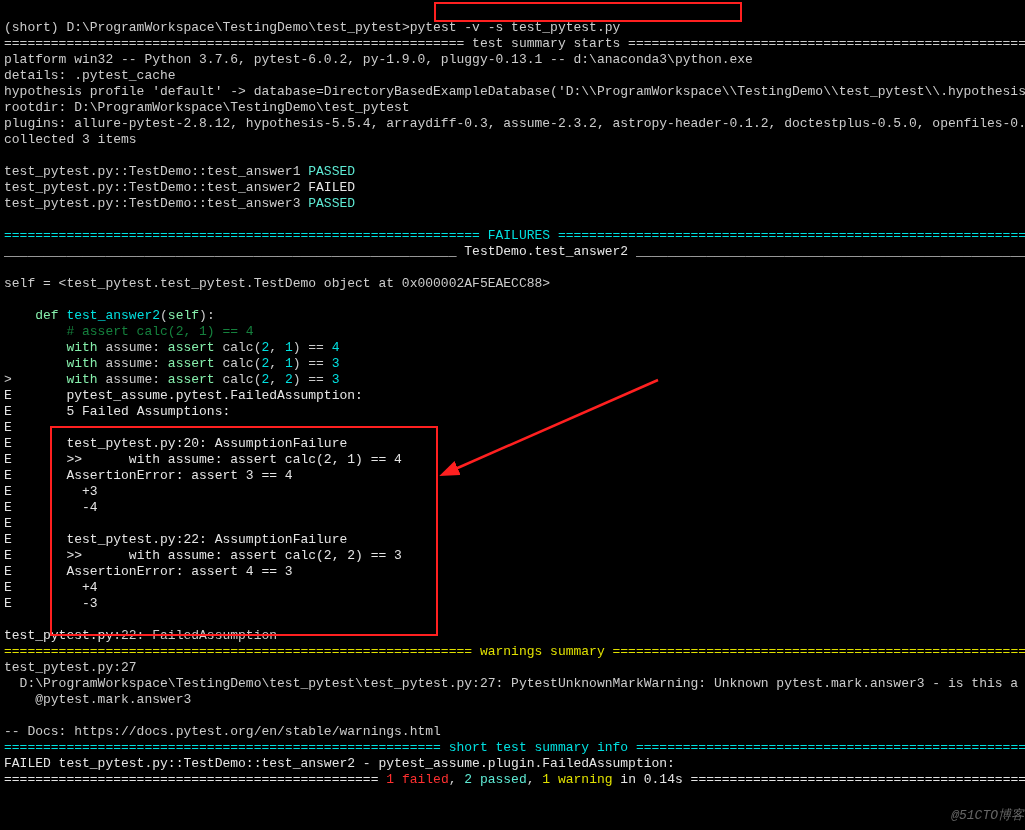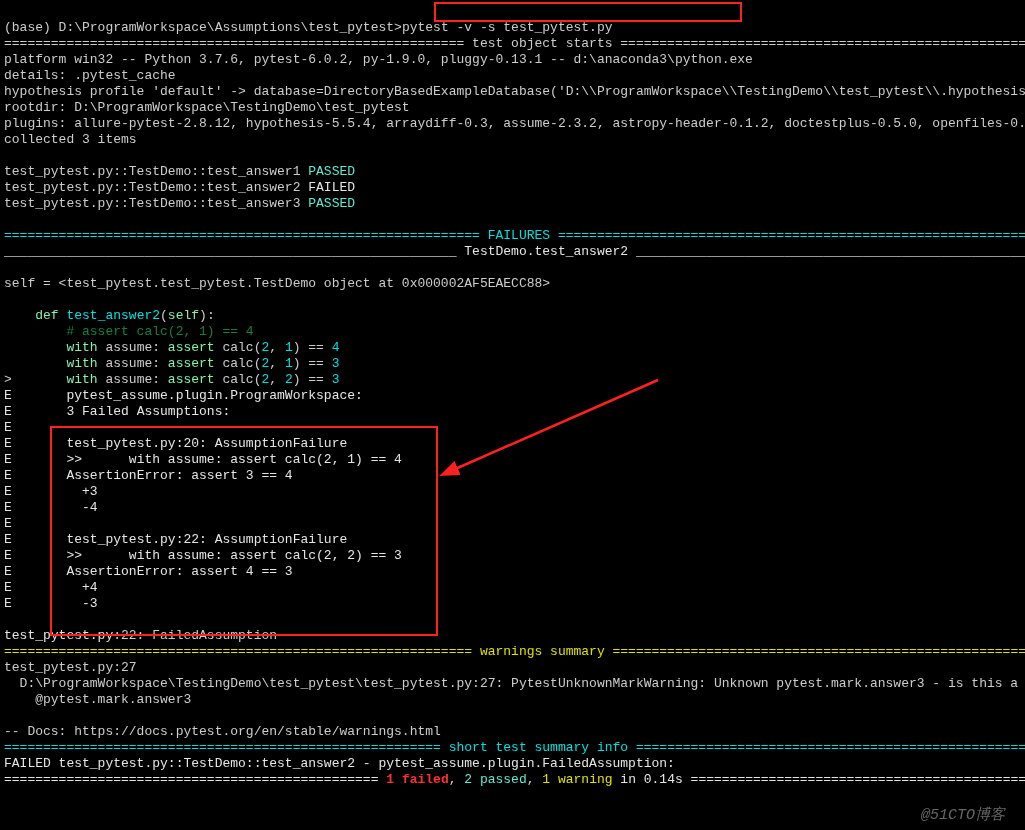--- a/index.html
+++ b/index.html
@@ -1,35 +1,35 @@
 <!DOCTYPE html>
 <html><head>
 <meta charset="utf-8">
 <style>
   html,body{margin:0;padding:0;background:#000;color:#ccc;font-family:Consolas,"Courier New",monospace;font-size:13px;line-height:16px;width:1025px;height:830px;overflow:hidden}
   .term{position:relative;padding:4px 4px 4px 4px;white-space:pre}
   .white{color:#ccc}
   .green{color:#5eead4}
   .red{color:#e5e5e5}
-  .bred{color:#ff3030;font-weight:bold}
+  .bred{color:#ff3030;font-weight:normal}
   .yellow{color:#e0e000}
   .cyan{color:#00e0e0}
   .blue{color:#86efac}
   .grey{color:#15803d}
-  .watermark{position:absolute;right:20px;bottom:6px;color:#666;font-size:15px;font-style:italic}
+  .watermark{position:absolute;right:1px;bottom:6px;color:#666;font-size:13px;font-style:italic}
   .redbox1{position:absolute;border:2px solid #ff2020;left:434px;top:2px;width:304px;height:16px;pointer-events:none}
   .redbox2{position:absolute;border:2px solid #ff2020;left:50px;top:426px;width:384px;height:206px;pointer-events:none}
   svg.arrow{position:absolute;left:438px;top:370px;pointer-events:none}
 </style>
 </head>
 <body>
 
 <div class="term">
-<span class="white">(base) D:\ProgramWorkspace\Assumptions\test_pytest</span><span class="white">&gt;pytest -v -s test_pytest.py</span>
-<span class="white">===========================================================</span><span class="white"> test object starts </span><span class="white">===========================================================</span>
+<span class="white">(short) D:\ProgramWorkspace\TestingDemo\test_pytest</span><span class="white">&gt;pytest -v -s test_pytest.py</span>
+<span class="white">===========================================================</span><span class="white"> test summary starts </span><span class="white">===========================================================</span>
 <span class="white">platform win32 -- Python 3.7.6, pytest-6.0.2, py-1.9.0, pluggy-0.13.1 -- d:\anaconda3\python.exe</span>
 <span class="white">details: .pytest_cache</span>
 <span class="white">hypothesis profile 'default' -&gt; database=DirectoryBasedExampleDatabase('D:\\ProgramWorkspace\\TestingDemo\\test_pytest\\.hypothesis\\examples')</span>
 <span class="white">rootdir: D:\ProgramWorkspace\TestingDemo\test_pytest</span>
 <span class="white">plugins: allure-pytest-2.8.12, hypothesis-5.5.4, arraydiff-0.3, assume-2.3.2, astropy-header-0.1.2, doctestplus-0.5.0, openfiles-0.4.0, remotedata-0.3.2, rerunfailures-9.1</span>
 <span class="white">collected 3 items</span>
 
 <span class="white">test_pytest.py::TestDemo::test_answer1 </span><span class="green">PASSED</span>
 <span class="white">test_pytest.py::TestDemo::test_answer2 </span><span class="red">FAILED</span>
 <span class="white">test_pytest.py::TestDemo::test_answer3 </span><span class="green">PASSED</span>
@@ -37,22 +37,22 @@
 <span class="cyan">=============================================================</span><span class="cyan"> FAILURES </span><span class="cyan">=============================================================</span>
 <span class="red">__________________________________________________________</span><span class="red"> TestDemo.test_answer2 </span><span class="red">___________________________________________________________</span>
 
 <span class="white">self = &lt;test_pytest.test_pytest.TestDemo object at 0x000002AF5EAECC88&gt;</span>
 
 <span class="blue">    def </span><span class="cyan">test_answer2</span><span class="white">(</span><span class="blue">self</span><span class="white">):</span>
 <span class="grey">        # assert calc(2, 1) == 4</span>
 <span class="blue">        with </span><span class="white">assume: </span><span class="blue">assert </span><span class="white">calc(</span><span class="cyan">2</span><span class="white">, </span><span class="cyan">1</span><span class="white">) == </span><span class="cyan">4</span>
 <span class="blue">        with </span><span class="white">assume: </span><span class="blue">assert </span><span class="white">calc(</span><span class="cyan">2</span><span class="white">, </span><span class="cyan">1</span><span class="white">) == </span><span class="cyan">3</span>
 <span class="white">&gt;</span><span class="blue">       with </span><span class="white">assume: </span><span class="blue">assert </span><span class="white">calc(</span><span class="cyan">2</span><span class="white">, </span><span class="cyan">2</span><span class="white">) == </span><span class="cyan">3</span>
-<span class="red">E</span><span class="red">       pytest_assume.plugin.ProgramWorkspace:</span>
-<span class="red">E</span><span class="red">       3 Failed Assumptions:</span>
+<span class="red">E</span><span class="red">       pytest_assume.pytest.FailedAssumption:</span>
+<span class="red">E</span><span class="red">       5 Failed Assumptions:</span>
 <span class="red">E</span><span class="red">       </span>
 <span class="red">E</span><span class="red">       test_pytest.py:20: AssumptionFailure</span>
 <span class="red">E</span><span class="red">       &gt;&gt;	with assume: assert calc(2, 1) == 4</span>
 <span class="red">E</span><span class="red">       AssertionError: assert 3 == 4</span>
 <span class="red">E</span><span class="red">         +3</span>
 <span class="red">E</span><span class="red">         -4</span>
 <span class="red">E</span><span class="red">       </span>
 <span class="red">E</span><span class="red">       test_pytest.py:22: AssumptionFailure</span>
 <span class="red">E</span><span class="red">       &gt;&gt;	with assume: assert calc(2, 2) == 3</span>
 <span class="red">E</span><span class="red">       AssertionError: assert 4 == 3</span>

